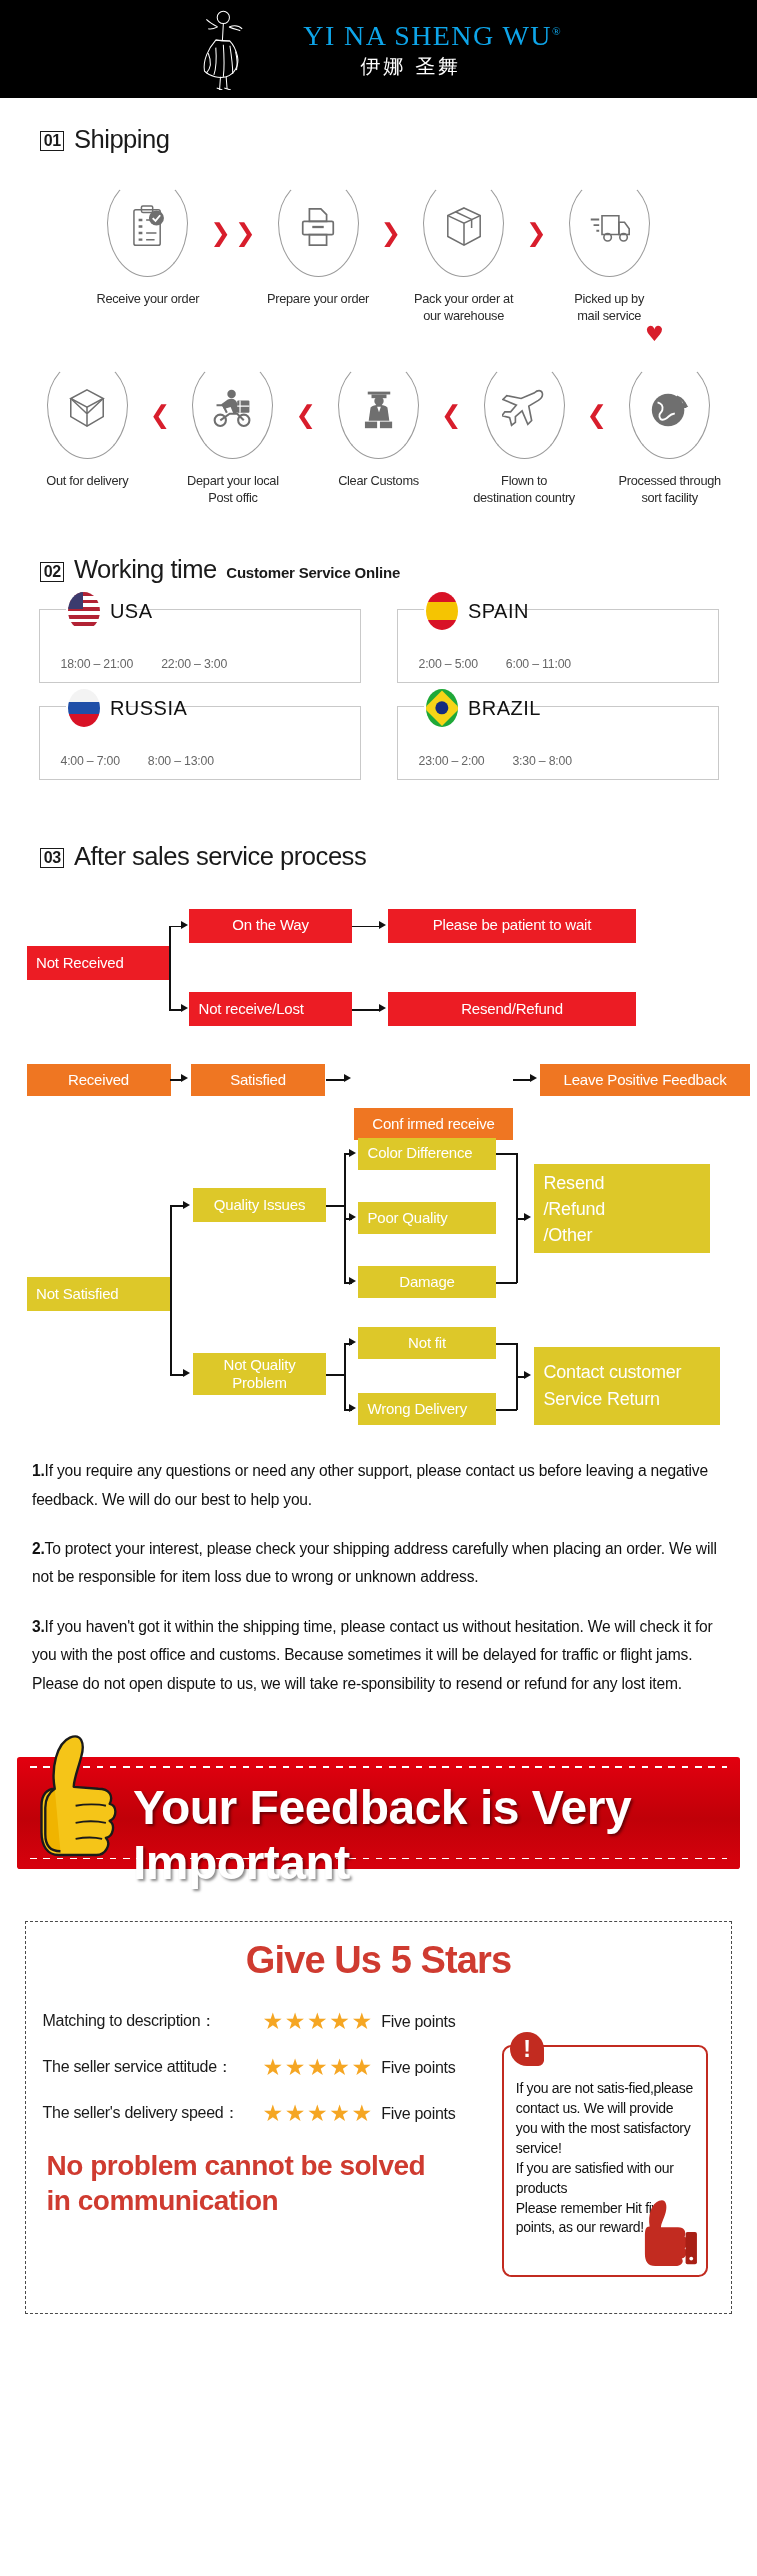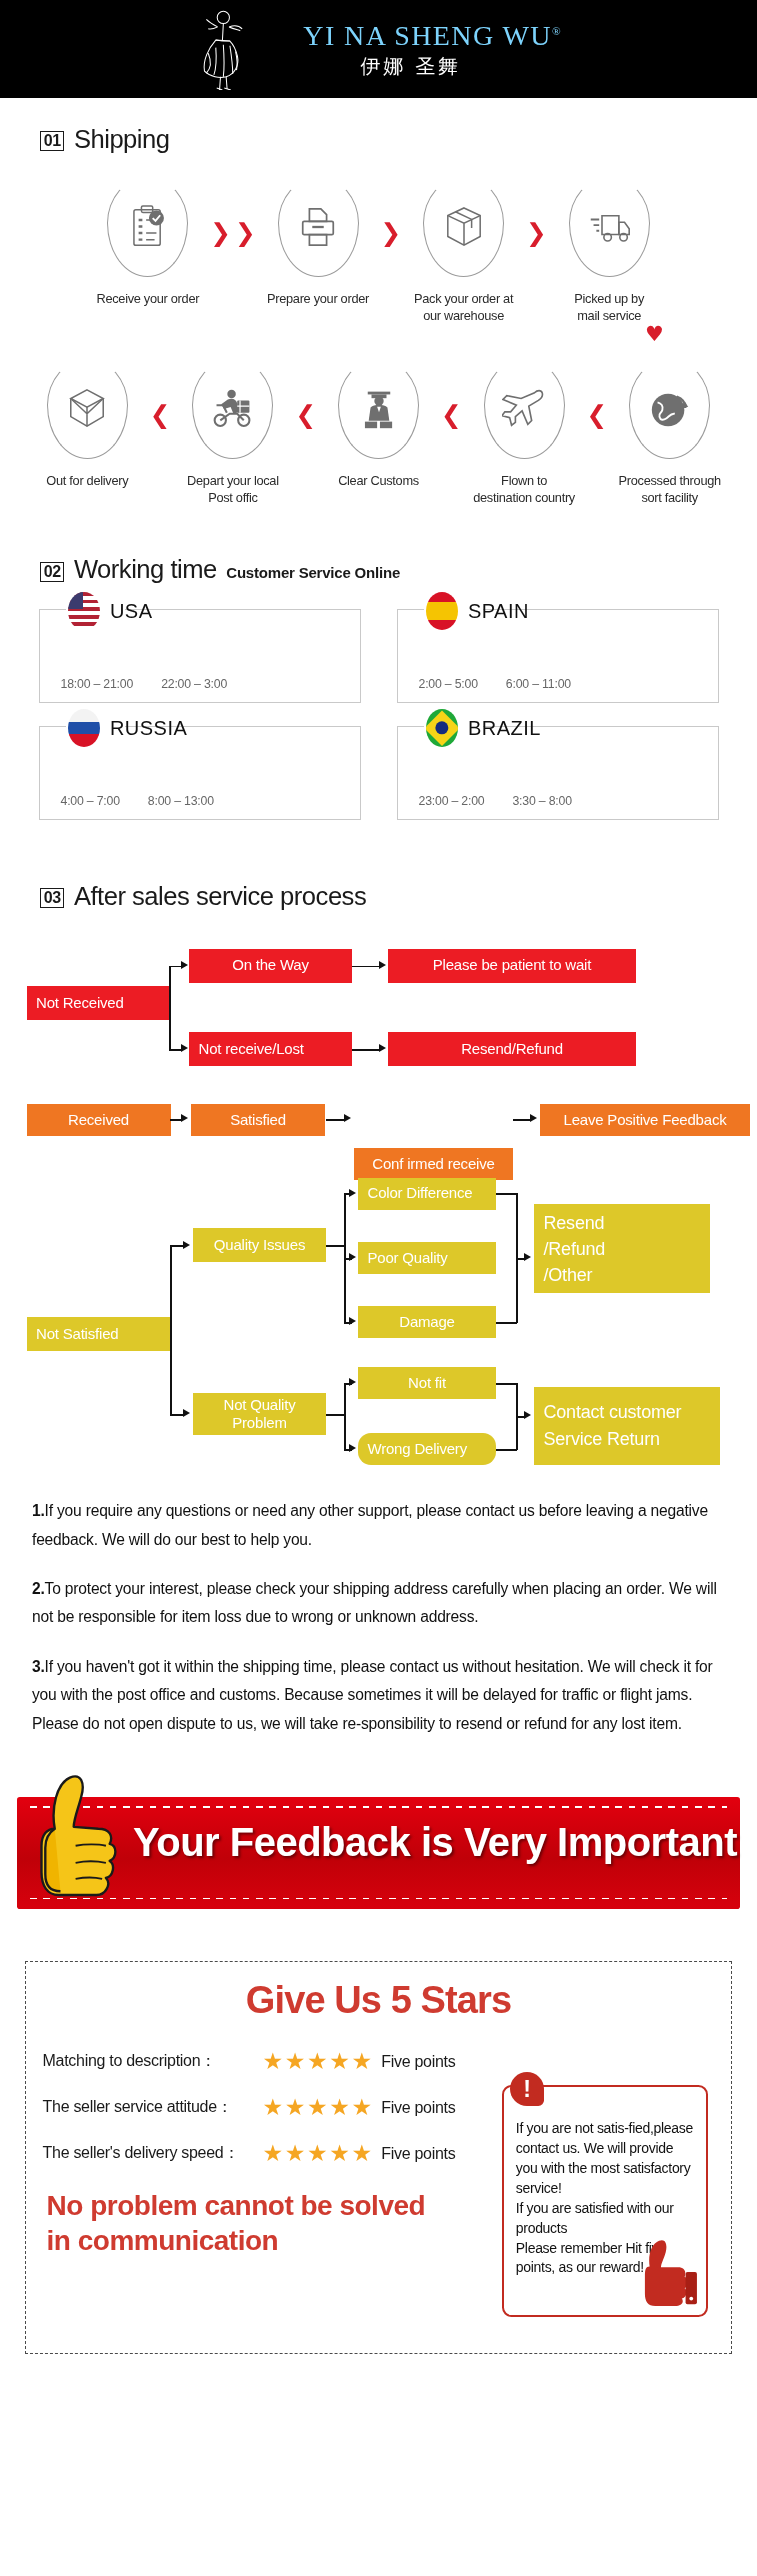--- a/index.html
+++ b/index.html
@@ -12,21 +12,21 @@
   .page { width:757px; position:relative; }
 
   
   .header {
     background:#000; height:98px; width:757px;
     display:flex; align-items:center; justify-content:center; gap:9.5px;
   }
   .logo-dancer { width:51px; height:81px; position:relative; flex:none; margin-right:3.8px; }
   .logo-text { display:flex; flex-direction:column; align-items:center; }
   .logo-en {
-    color:#7dd3fc; font-family:"Liberation Serif", serif; font-size:28px;
+    color:#0ea5e9; font-family:"Liberation Serif", serif; font-size:28px;
     letter-spacing:1.4px; line-height:1; position:relative; white-space:nowrap;margin-left:44px;
   }
   .logo-reg { font-size:11.4px; vertical-align:super; }
   .logo-cn {
     color:#fff; font-size:20px; letter-spacing:2.8px; margin-top:6.6px;
     font-family:"DejaVu Sans", sans-serif; line-height:1;
   }
 
   
   .sec-head { display:flex; align-items:baseline; gap:9.5px; padding-left:40px; }
@@ -62,21 +62,21 @@
     width:121px; margin-left:auto; margin-right:42px; line-height:1;
     font-family:"DejaVu Sans", sans-serif;
   }
 
   
   .wt-grid {
     display:grid; grid-template-columns:322px 322px; gap:23px 36px;
     justify-content:center; margin-top:24.6px;
   }
   .wt-card {
-    border:0.9px solid #c9c9c9; height:94px; position:relative;
+    border:0.9px solid #c9c9c9; height:74px; position:relative;
     padding:0 21px; display:flex; flex-direction:column; justify-content:flex-end;
     padding-bottom:11.4px;
   }
   .wt-top { position:absolute; top:-18px; left:28px; display:flex; align-items:center; gap:10.4px; }
   .flag {
     width:32px; height:38px; border-radius:50%; overflow:hidden; flex:none;
     position:relative; background:#fff;
   }
   .wt-country { font-size:20px; letter-spacing:0.5px; color:#111; }
   .wt-times { display:flex; gap:28px; font-size:12.3px; color:#666; letter-spacing:-0.2px; }
@@ -126,21 +126,21 @@
     position:absolute; left:17px; top:38px; width:723px; height:112px;
     background:linear-gradient(#e3000f 0%, #c00008 55%, #d7010d 100%);
     border-radius:2.8px;
   }
   .fb-bar:before, .fb-bar:after {
     content:""; position:absolute; left:13.3px; right:13.3px; height:1.9px;
     background:repeating-linear-gradient(90deg,#fff 0 6.6px,transparent 6.6px 13.3px);
   }
   .fb-bar:before { top:9.5px; } .fb-bar:after { bottom:9.5px; }
   .fb-text {
-    position:absolute; left:133px; top:61px; font-size:40px; font-weight:700;
+    position:absolute; left:133px; top:61px; font-size:48px; font-weight:700;
     color:#fff; letter-spacing:-0.5px; text-shadow:1.9px 1.9px 2.8px rgba(0,0,0,.45);
     font-family:"Liberation Sans", sans-serif;
   }
   .thumb-yellow { position:absolute; left:30px; top:11.4px; width:95px; height:161px; }
 
   
   .stars-box {
     margin:13.3px 24.6px 0 24.6px; border:1.9px dashed #4a4a4a; padding:17px 0 21px 0;
     position:relative; height:393px;
   }
@@ -453,21 +453,21 @@
 
     <div class="fbox yellow left" style="left:358px; top:13.3px; width:138px; height:32px;">Color Difference</div>
     <div class="fbox yellow left" style="left:358px; top:78px; width:138px; height:32px;">Poor Quality</div>
     <div class="fbox yellow" style="left:358px; top:142px; width:138px; height:32px;">Damage</div>
 
     <div class="fbox yellow left" style="left:534px; top:40px; width:176px; height:89px; white-space:pre-line; align-items:center; font-size:18px; line-height:1.45;">Resend
 /Refund
 /Other</div>
 
     <div class="fbox yellow" style="left:358px; top:203px; width:138px; height:32px;">Not fit</div>
-    <div class="fbox yellow left" style="left:358px; top:269px; width:138px; height:32px;border-radius:13px;">Wrong Delivery</div>
+    <div class="fbox yellow left" style="left:358px; top:269px; width:138px; height:32px;">Wrong Delivery</div>
 
     <div class="fbox yellow left" style="left:534px; top:223px; width:186px; height:78px; white-space:pre-line; font-size:18px; line-height:1.5;">Contact customer
 Service Return</div>
 
     <div class="fline v" style="left:170px; top:81px; height:169px;"></div>
     <div class="fline h" style="left:170px; top:81px; width:13.3px;"></div>
       <div class="farrow" style="left:183px; top:77px;"></div>
     <div class="fline h" style="left:170px; top:250px; width:13.3px;"></div>
       <div class="farrow" style="left:183px; top:245px;"></div>
 

